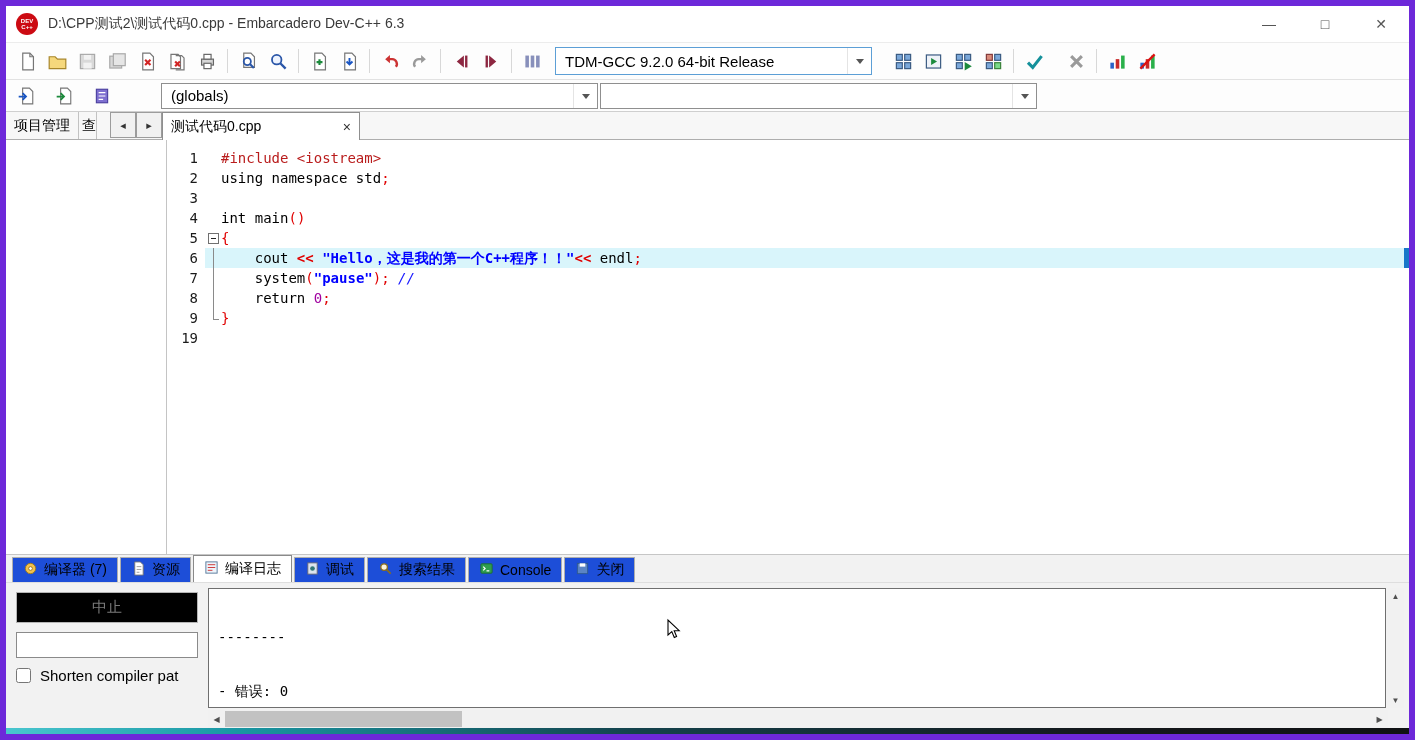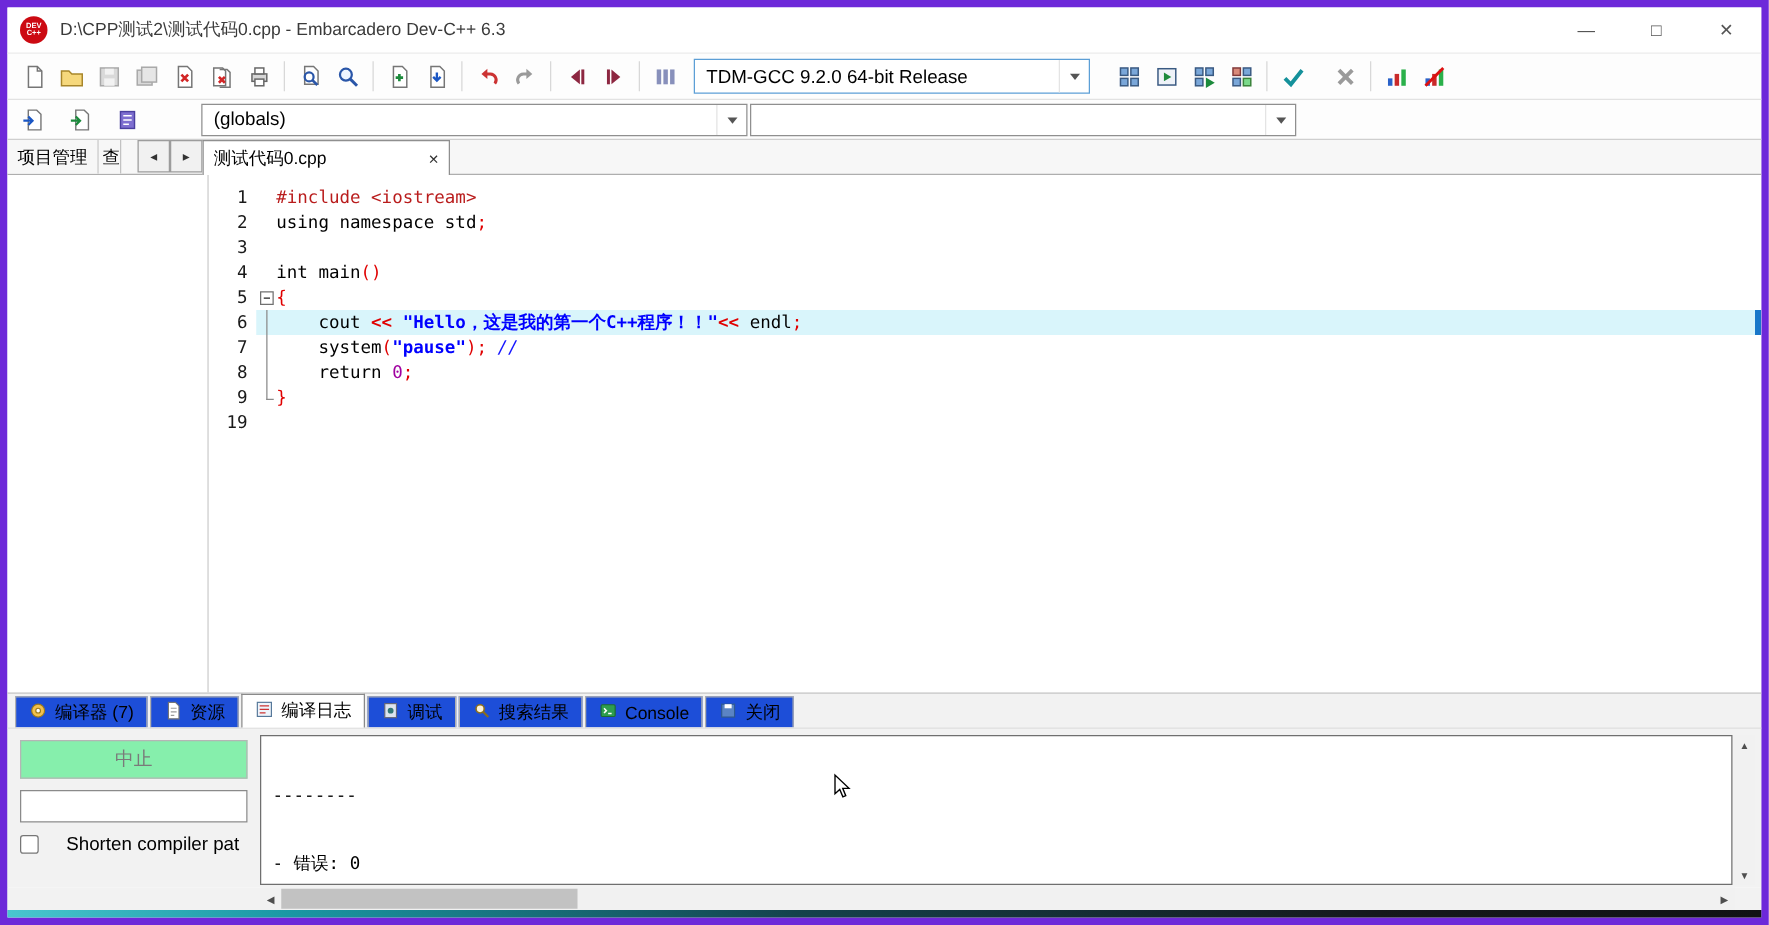--- a/index.html
+++ b/index.html
@@ -61,23 +61,23 @@
 .tk-comment{color:#1414ff;font-style:italic}
 .tk-num{color:#a000a0}
 
 .bottom-tabs{height:28px;display:flex;align-items:flex-end;background:#f2f2f2;border-top:1px solid #c6c6c6;padding-left:6px;flex:0 0 28px;gap:2px}
 .btab{display:flex;align-items:center;gap:6px;padding:0 10px;border:1px solid #aeaeae;border-bottom:none;background:#1d4ed8;height:25px;font-size:14px;white-space:nowrap}
 .btab.sel{background:#fff;border-color:#8a8a8a;height:27px;position:relative;z-index:2}
 .btab svg{width:15px;height:15px}
 
 .bottom-panel{height:128px;display:flex;background:#f2f2f2;padding:5px 5px 2px 0;flex:0 0 128px;border-top:1px solid #dedede}
 .bp-left{width:202px;flex:0 0 202px;padding:4px 10px 0 10px;display:flex;flex-direction:column;gap:9px}
-.abort-btn{height:31px;background:#86efac;border:1px solid #b5b5b5;color:#7a7a7a;font-size:15px;font-family:Liberation Sans, sans-serif}
+.abort-btn{height:31px;background:#000000;border:1px solid #b5b5b5;color:#7a7a7a;font-size:15px;font-family:Liberation Sans, sans-serif}
 .bp-input{height:26px;border:1px solid #8a8a8a;background:#fff;font-size:14px;padding:0 5px;font-family:"Liberation Sans",sans-serif}
-.bp-check{display:flex;align-items:center;gap:22px;font-size:15px;white-space:nowrap;overflow:hidden}
+.bp-check{display:flex;align-items:center;gap:9px;font-size:15px;white-space:nowrap;overflow:hidden}
 .bp-check input{width:15px;height:15px;flex:0 0 15px}
 .bp-log{flex:1;display:flex;min-width:0}
 .log-content{flex:1;border:1px solid #6f6f6f;background:#fff;padding:3px 9px;font-family:"DejaVu Sans Mono","Liberation Mono",monospace;font-size:14px;line-height:18px;overflow:hidden;white-space:pre}
 .vscroll{width:17px;flex:0 0 17px;background:#f1f1f1;display:flex;flex-direction:column;align-items:center;justify-content:space-between;margin-left:1px}
 .vs-arrow{font-size:8px;color:#4f4f4f;height:16px;width:100%;display:flex;align-items:center;justify-content:center}
 
 .hscroll-row{height:18px;display:flex;background:#f2f2f2;flex:0 0 18px}
 .hs-spacer{width:202px;flex:0 0 202px}
 .hs-bar{flex:1;background:#f1f1f1;position:relative;display:flex;align-items:center;justify-content:space-between}
 .hs-arrow{width:17px;height:100%;display:flex;align-items:center;justify-content:center;font-size:8px;color:#4f4f4f}

